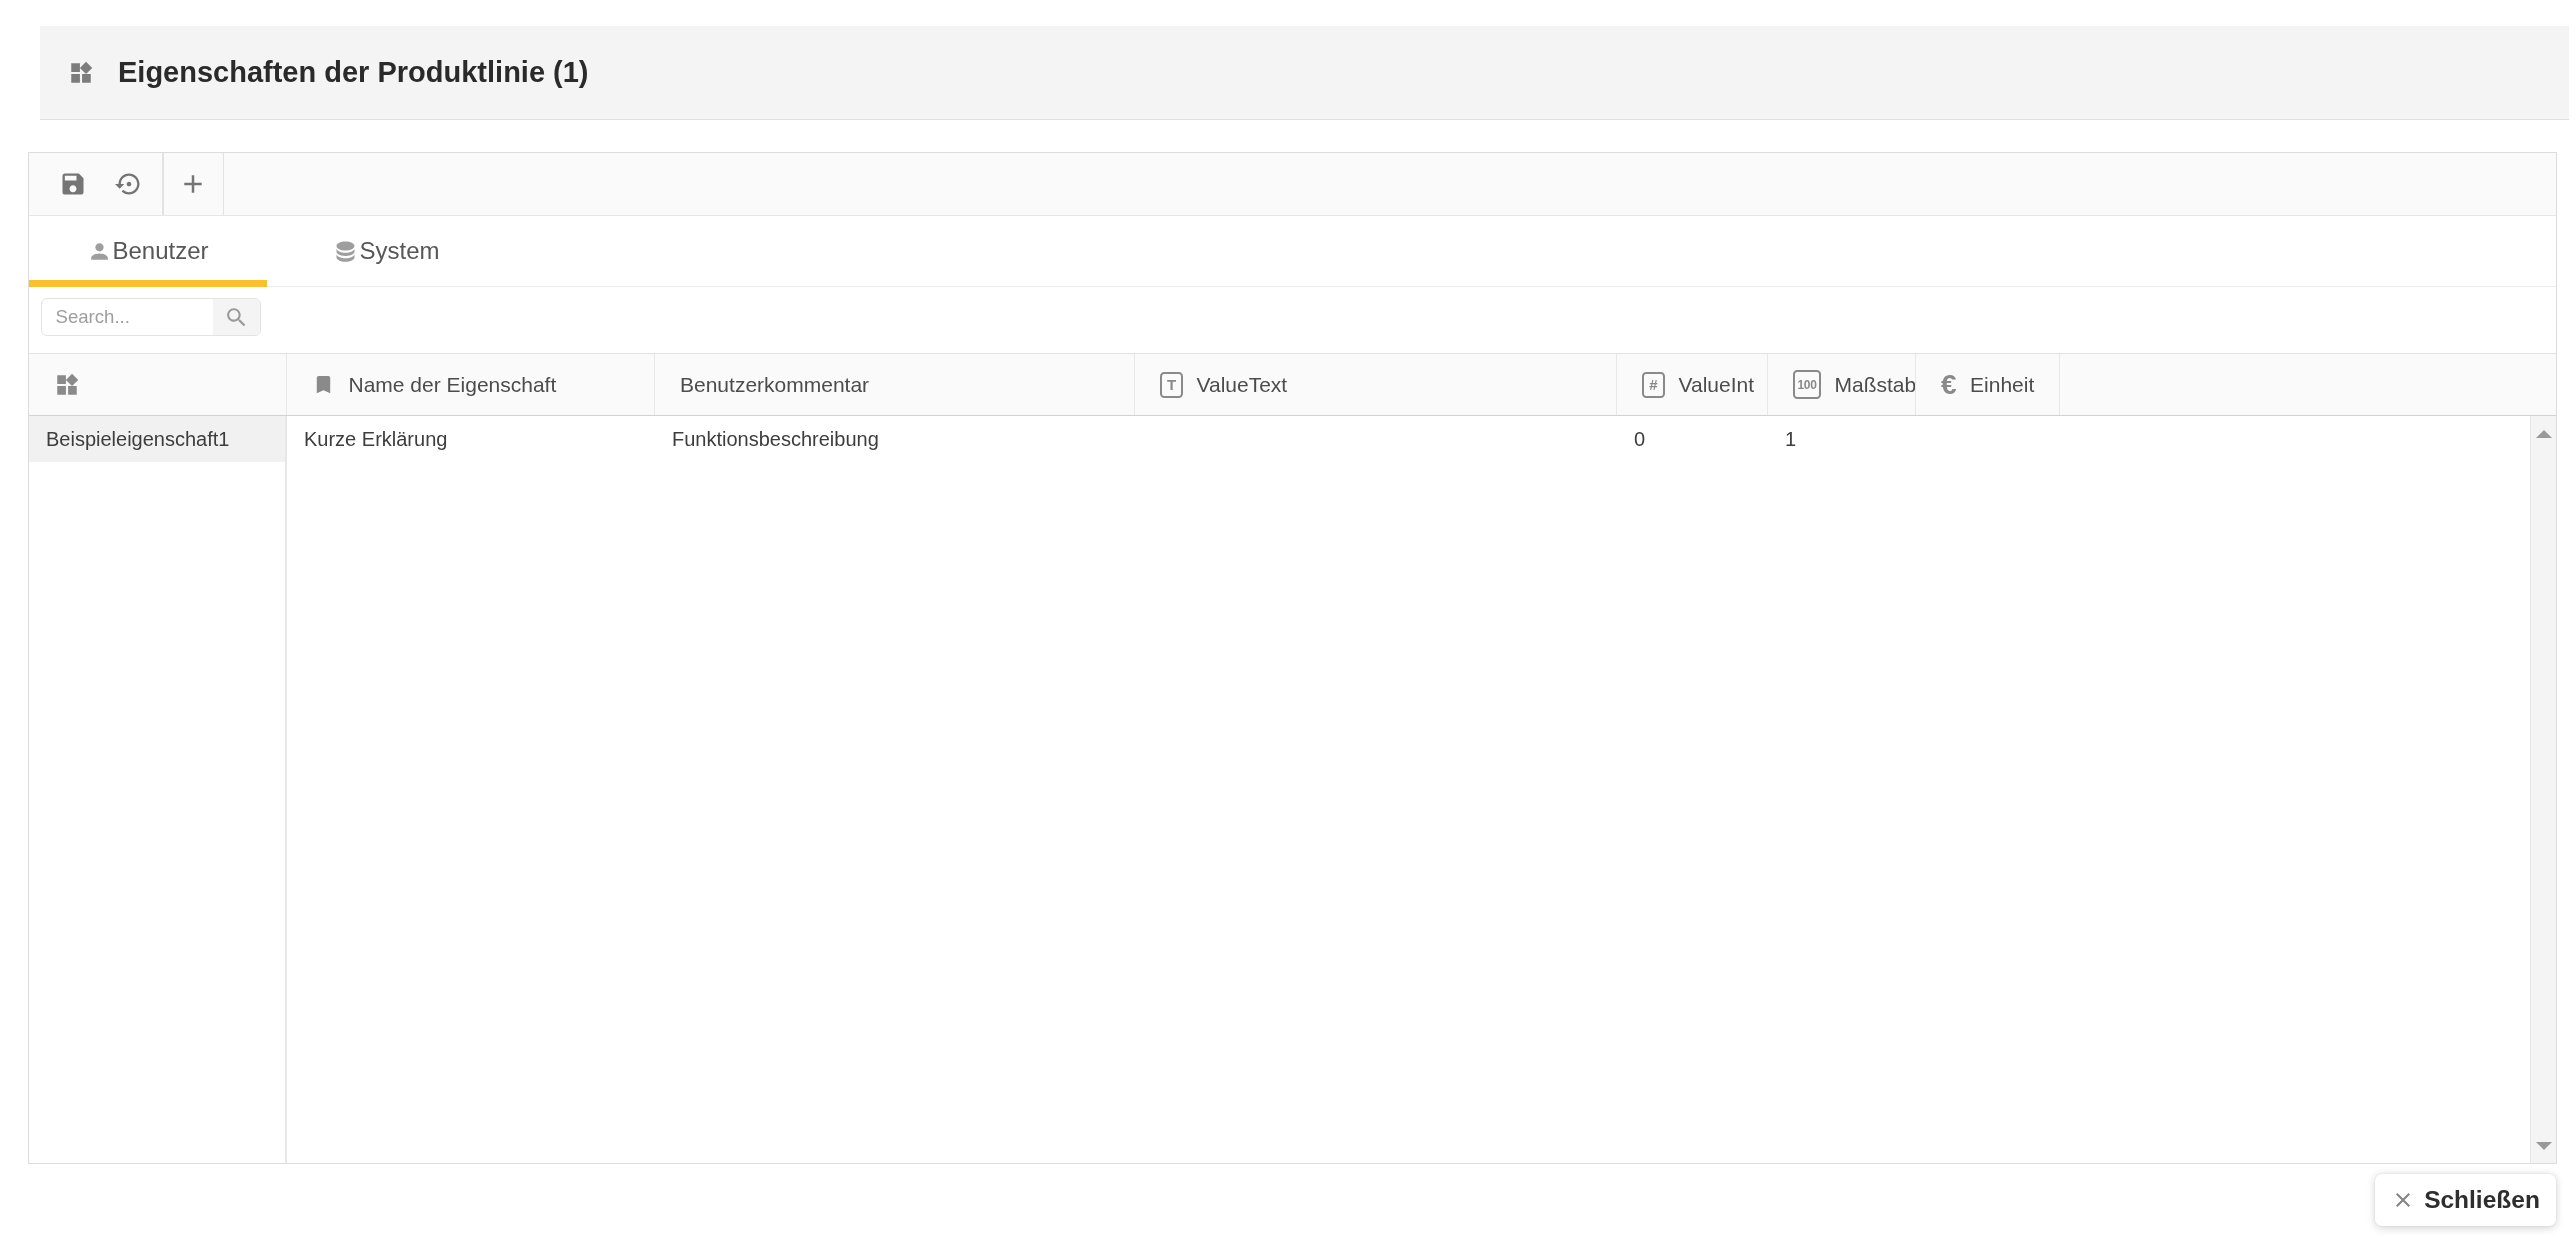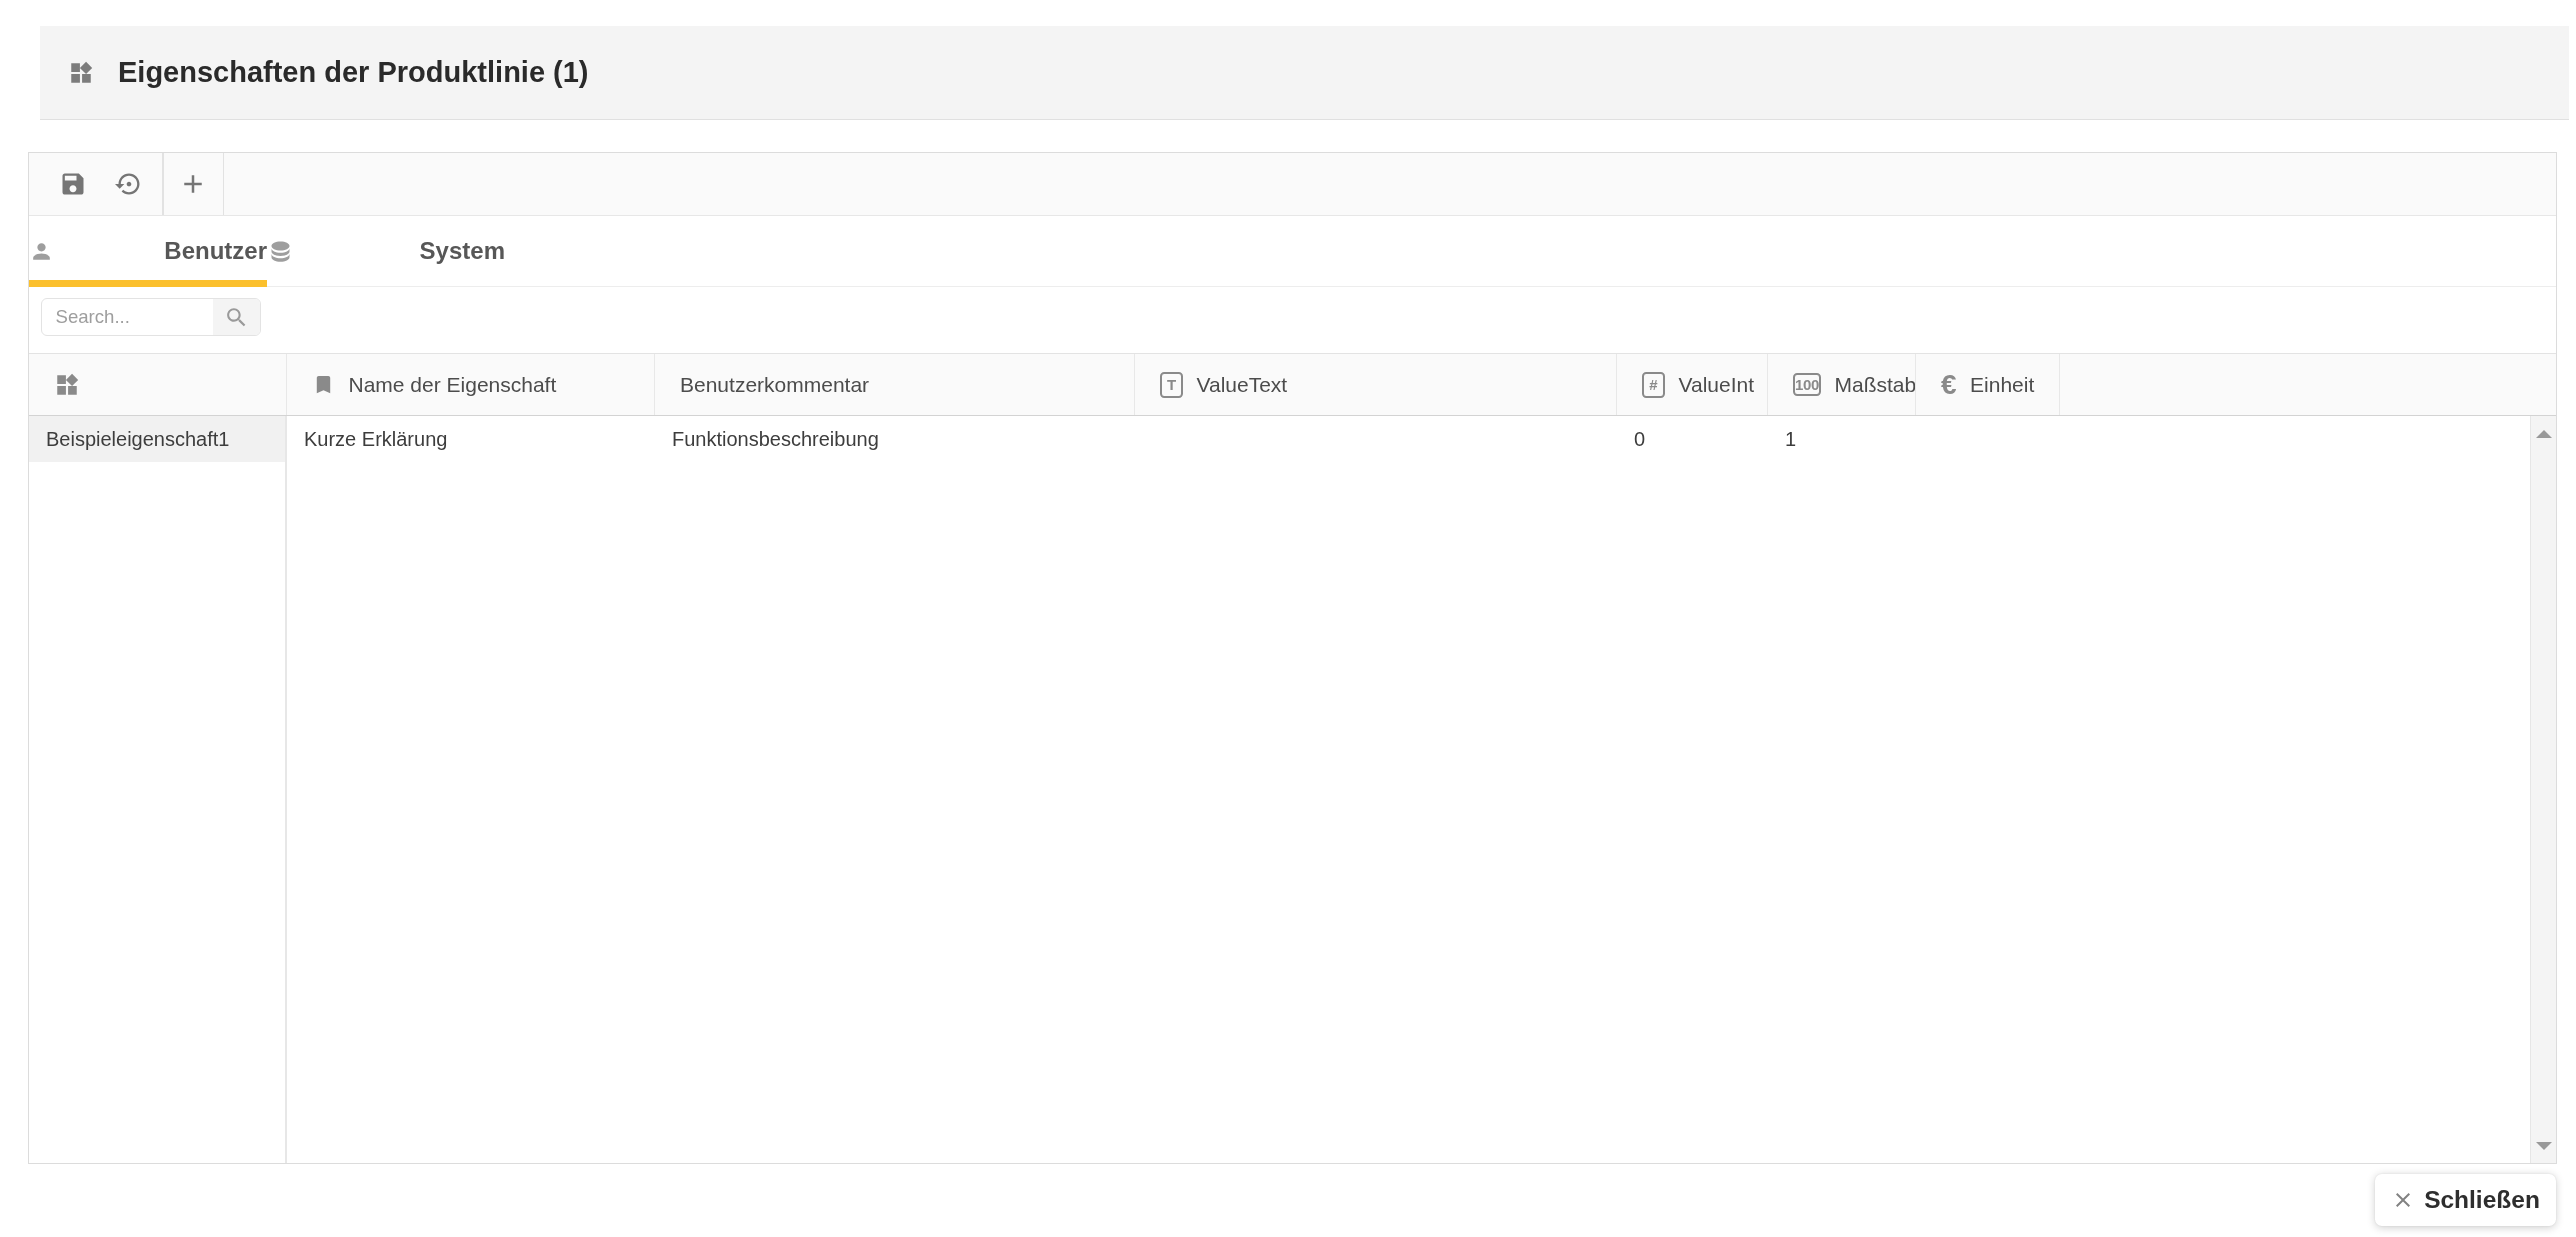--- a/index.html
+++ b/index.html
@@ -23,22 +23,22 @@
              display:flex; align-items:stretch; }
   .tb-group { display:flex; align-items:center; }
   .tb-g1 { width:133px; padding-left:22px; gap:12px; }
   .tb-g2 { width:59px; justify-content:center; }
   .tb-btn { width:44px; height:44px; display:flex; align-items:center; justify-content:center;
             background:transparent; border:none; cursor:pointer; color:#757575; }
   .tb-sep { width:1.7px; background:#e2e2e2; }
 
   
   .tabbar { height:71px; flex:none; border-bottom:1.7px solid #ededed; display:flex; background:#fff; }
-  .tab { width:238px; display:flex; align-items:center; justify-content:space-between; 
-         position:relative; cursor:pointer; background:transparent; border:none;font-weight:bold; }
+  .tab { width:238px; display:flex; align-items:center; justify-content:center; 
+         position:relative; cursor:pointer; background:transparent; border:none; }
   .tab .tab-ico { color:#9e9e9e; }
   .tab .tab-label { font-size:24px; color:#575757; }
   .tab.active::after { content:""; position:absolute; left:0; right:0; bottom:-1.7px; height:7.6px;
                        background:var(--accent,#fbc02d); }
 
   
   .searchrow { height:66px; flex:none; position:relative; background:#fff; }
   .searchbox { position:absolute; left:12px; top:11px; width:220px; height:38px;
                border:1.7px solid #e3e3e3; border-radius:6px; background:#fff;
                display:flex; overflow:hidden; }
@@ -53,21 +53,21 @@
            background:#fafafa; display:grid;
            grid-template-columns:258px 368px 480px 482px 151px 148px 144px 467px 26px; }
   .hcell { display:flex; align-items:center; padding-left:25px; gap:13.5px;
            border-right:1.7px solid #e8e8e8; font-size:21px; color:#4c4c4c; overflow:hidden;
            cursor:pointer; background:transparent; }
   .hcell:last-child { border-right:none; padding-left:0; cursor:default; }
   .hcell .h-ico { color:#8a8a8a; flex:none; }
   .boxicon { display:inline-flex; align-items:center; justify-content:center;
              width:23px; height:26px; border:2.1px solid #8a8a8a; border-radius:4.2px;
              font-size:15px; font-weight:bold; color:#8a8a8a; flex:none; }
-  .boxicon.wide { width:28px; height:23px; font-size:15px; letter-spacing:-0.4px; }
+  .boxicon.wide { width:28px; height:29px; font-size:12px; letter-spacing:-0.4px; }
   .euro-glyph { font-size:28px; font-weight:600; color:#8a8a8a; flex:none; line-height:1; }
 
   
   .tbody { flex:1; position:relative; background:#fff; overflow:hidden; }
   .datarow { display:grid; grid-template-columns:258px 368px 480px 482px 151px 148px 144px 467px;
              height:46px; font-size:20px; color:#3d3d3d; cursor:pointer; }
   .dcell { display:flex; align-items:center; padding-left:17px; overflow:hidden; white-space:nowrap; }
   .dcell.rowhead { background:#f1f1f1; }
   .frozen-line { position:absolute; left:256px; top:0; bottom:0; width:1.7px; background:#e7e7e7; }
 

